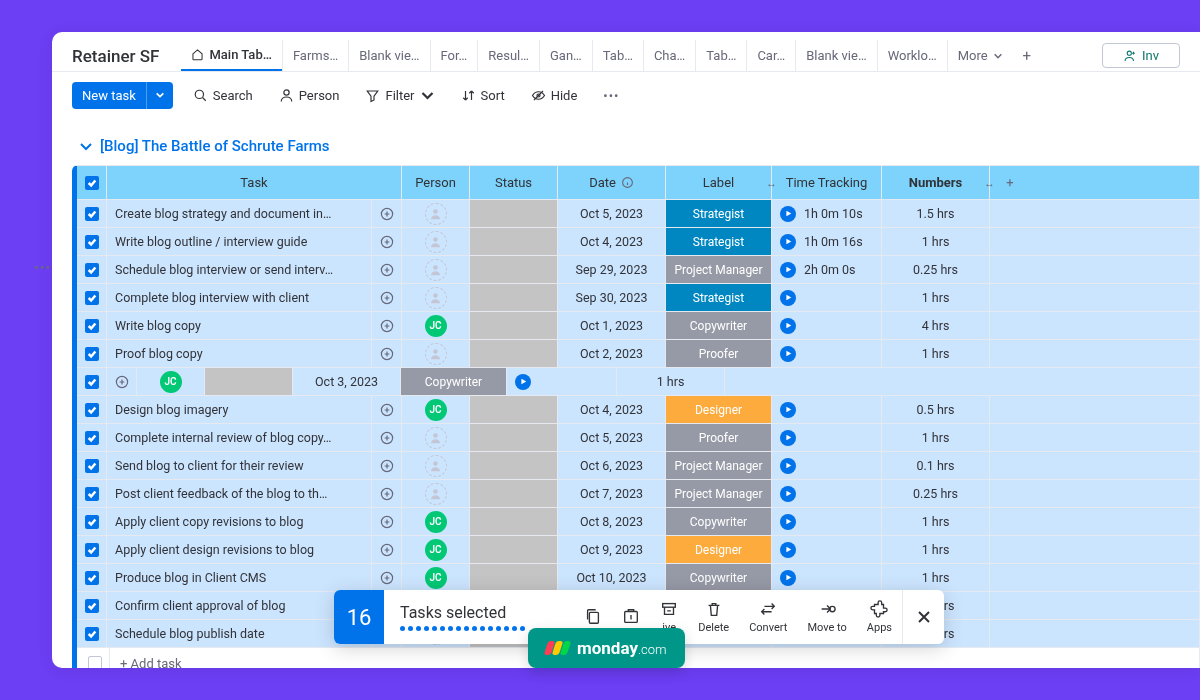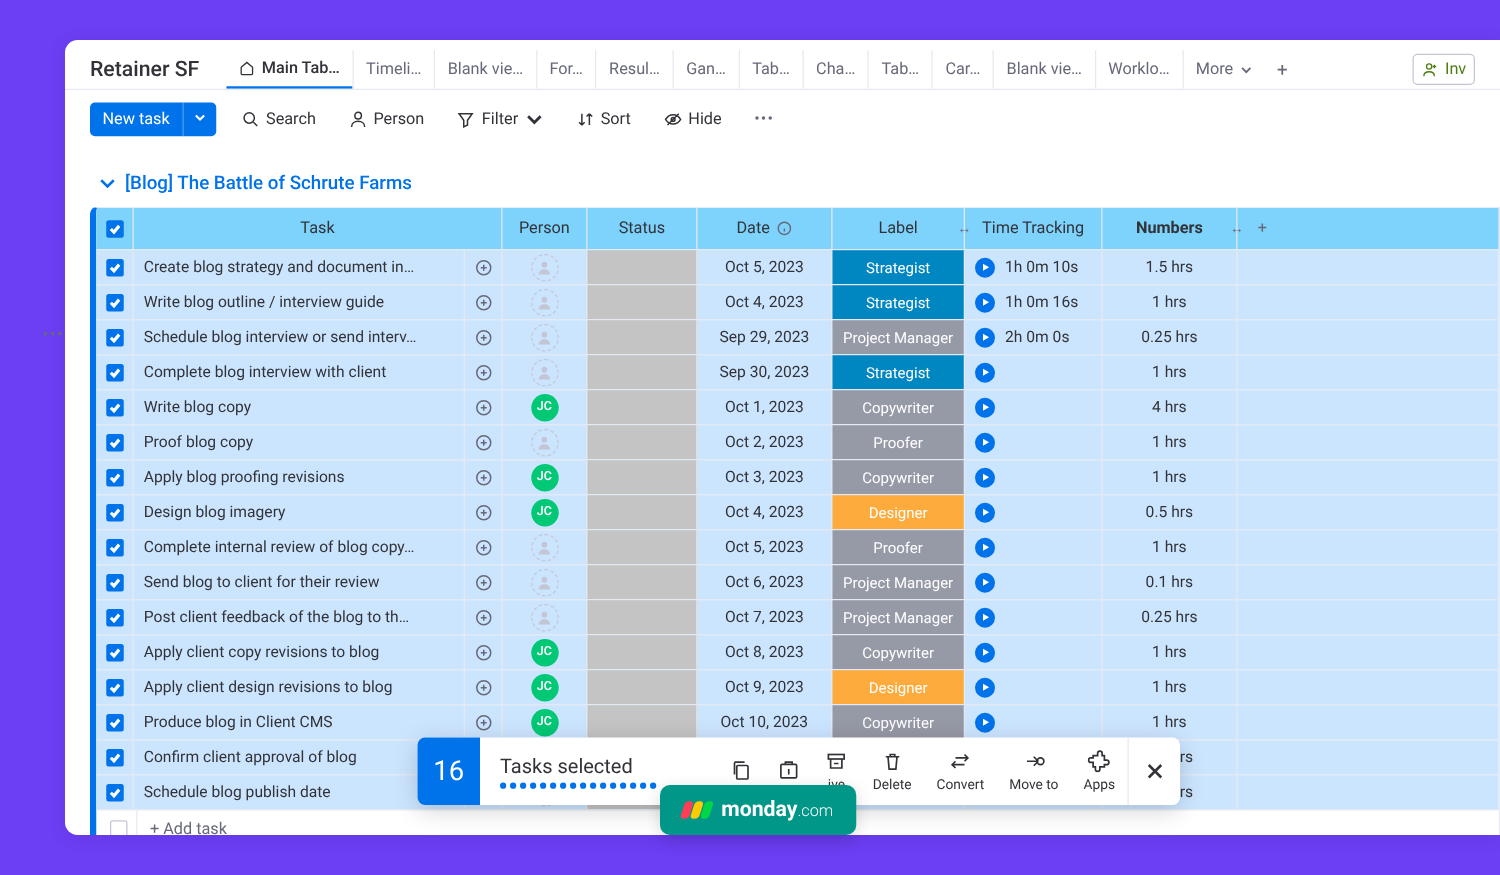--- a/index.html
+++ b/index.html
@@ -6,21 +6,21 @@
 body { font-family: -apple-system, BlinkMacSystemFont, "Segoe UI", Roboto, sans-serif; background: #6c3ef4; width: 1200px; height: 700px; overflow: hidden; position: relative; }
 .app-window { position: absolute; top: 32px; left: 52px; right: 0; bottom: 32px; background: #fff; border-radius: 10px 0 0 10px; box-shadow: 0 2px 16px rgba(0,0,0,.08); overflow: hidden; display: flex; flex-direction: column; }
 .header { display: flex; align-items: center; padding: 8px 20px 0 20px; gap: 10px; border-bottom: 1px solid #e6e9ef; height: 40px; }
 .board-title { font-size: 17px; font-weight: 500; color: #323338; margin-right: 12px; white-space: nowrap; }
 .tabs { display: flex; align-items: center; gap: 0; flex: 1; overflow: hidden; height: 100%; }
 .tab { font-size: 13px; color: #676879; padding: 0 10px; height: 100%; display: flex; align-items: center; gap: 5px; cursor: pointer; border-left: 1px solid #e6e9ef; white-space: nowrap; }
 .tab:first-child { border-left: none; }
 .tab.active { color: #323338; border-bottom: 2px solid #0073ea; font-weight: 500; }
 .tab-add { padding: 0 10px; color: #676879; cursor: pointer; font-size: 15px; }
 .header-right { display: flex; align-items: center; gap: 10px; }
-.invite-btn { display: flex; align-items: center; gap: 5px; font-size: 13px; color: #4d7c0f; padding: 4px 6px; border: 1px solid #c3c6d4; border-radius: 4px; cursor: pointer; }
+.invite-btn { display: flex; align-items: center; gap: 5px; font-size: 13px; color: #0f766e; padding: 4px 20px; border: 1px solid #c3c6d4; border-radius: 4px; cursor: pointer; }
 .toolbar { display: flex; align-items: center; gap: 14px; padding: 10px 20px; }
 .new-task-btn { display: flex; align-items: center; background: #0073ea; color: #fff; border-radius: 4px; cursor: pointer; font-size: 13px; }
 .new-task-btn .main { padding: 6px 10px; }
 .new-task-btn .caret { padding: 6px 8px; border-left: 1px solid rgba(255,255,255,.3); }
 .tool { display: flex; align-items: center; gap: 5px; font-size: 13px; color: #323338; cursor: pointer; padding: 4px 6px; border-radius: 4px; }
 .tool svg { width: 15px; height: 15px; }
 .content { flex: 1; overflow-y: auto; padding: 12px 0 0 20px; }
 .group-header { display: flex; align-items: center; gap: 6px; color: #0073ea; font-weight: 500; font-size: 15px; padding: 6px 0 10px 6px; }
 .group-header svg { width: 16px; height: 16px; }
 .table { border: 1px solid #e6e9ef; border-radius: 6px 0 0 6px; border-left: 5px solid #0073ea; overflow: hidden; }
@@ -83,21 +83,21 @@
 
   <div class="header">
     <div class="board-title">Retainer SF</div>
     <div class="tabs">
       <div class="tab active">
         <svg viewBox="0 0 20 20" width="13" height="13" fill="none" stroke="currentColor" stroke-width="1.6">
             <path d="M3 9l7-6 7 6v8a1 1 0 01-1 1H4a1 1 0 01-1-1z"></path>
           </svg>
         <span>Main Tab…</span>
       </div>
-      <div class="tab">Timeli…</div>
+      <div class="tab">Farms…</div>
       <div class="tab">Blank vie…</div>
       <div class="tab">For…</div>
       <div class="tab">Resul…</div>
       <div class="tab">Gan…</div>
       <div class="tab">Tab…</div>
       <div class="tab">Cha…</div>
       <div class="tab">Tab…</div>
       <div class="tab">Car…</div>
       <div class="tab">Blank vie…</div>
       <div class="tab">Worklo…</div>
@@ -426,21 +426,20 @@
             <div class="td td-rest"></div>
           </div>
           <div class="tr">
             <div class="td td-check">
               <div class="checkbox">
                 <svg viewBox="0 0 12 12">
                   <path d="M2 6l3 3 5-6"></path>
                 </svg>
               </div>
             </div>
-            <div class="td td-task">Apply blog proofing revisions</div>
             <div class="td td-expand">
               <svg class="expand-icon" viewBox="0 0 20 20">
                 <circle cx="10" cy="10" r="7"></circle>
                 <path d="M10 7v6M7 10h6"></path>
               </svg>
             </div>
             <div class="td td-person">
               <div class="person-jc">JC</div>
             </div>
             <div class="td td-status"></div>

